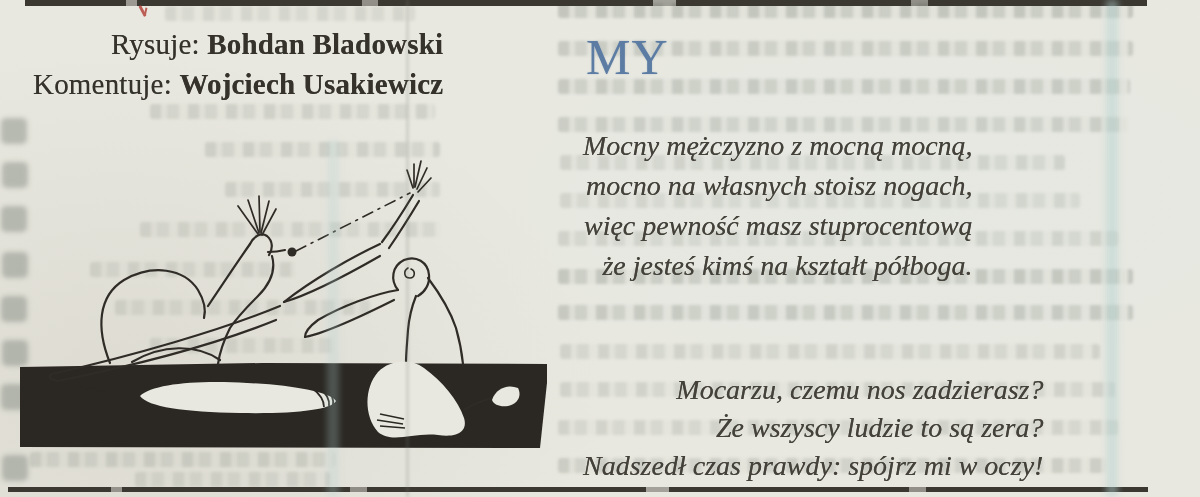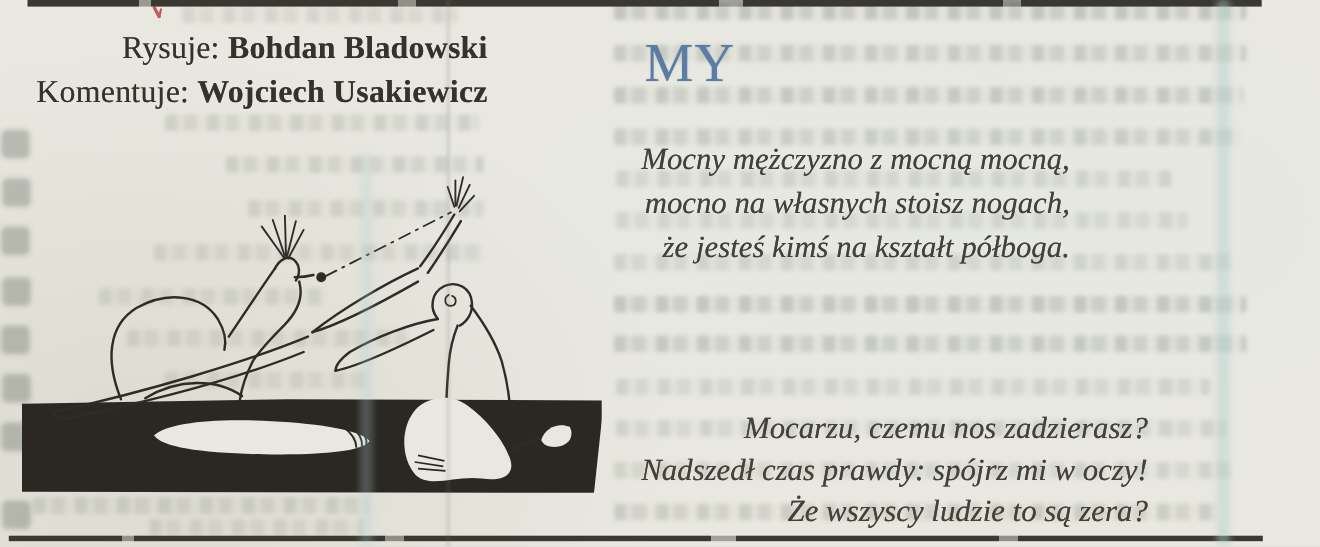--- a/index.html
+++ b/index.html
@@ -98,26 +98,27 @@
       <span class="lbl">Komentuje:</span>
       <span class="nm">Wojciech Usakiewicz</span>
     </div>
   </div>
 
   <div class="bigtitle">MY</div>
 
   <div class="poem stanza1">
     <div>Mocny mężczyzno z mocną mocną,</div>
     <div>mocno na własnych stoisz nogach,</div>
+    <div>więc pewność masz stuprocentową</div>
     <div>że jesteś kimś na kształt półboga.</div>
   </div>
   <div class="poem stanza2">
     <div>Mocarzu, czemu nos zadzierasz?</div>
+    <div>Że wszyscy ludzie to są zera?</div>
     <div>Nadszedł czas prawdy: spójrz mi w oczy!</div>
-    <div>Że wszyscy ludzie to są zera?</div>
   </div>
 
   <svg class="illustration" width="535" height="312" viewBox="0 0 535 312" aria-hidden="true">
     <g>
       <path d="M8,219 L250,215 L537,216 L528,300 L8,299 Z" fill="#2b2823"></path>
     </g>
     <g fill="none" stroke="#2f2b26" stroke-width="2.2" stroke-linecap="round">
 
       <path d="M98,215 C84,180 86,148 112,132 C140,116 172,120 186,142 C192,152 194,162 192,170"></path>
 

